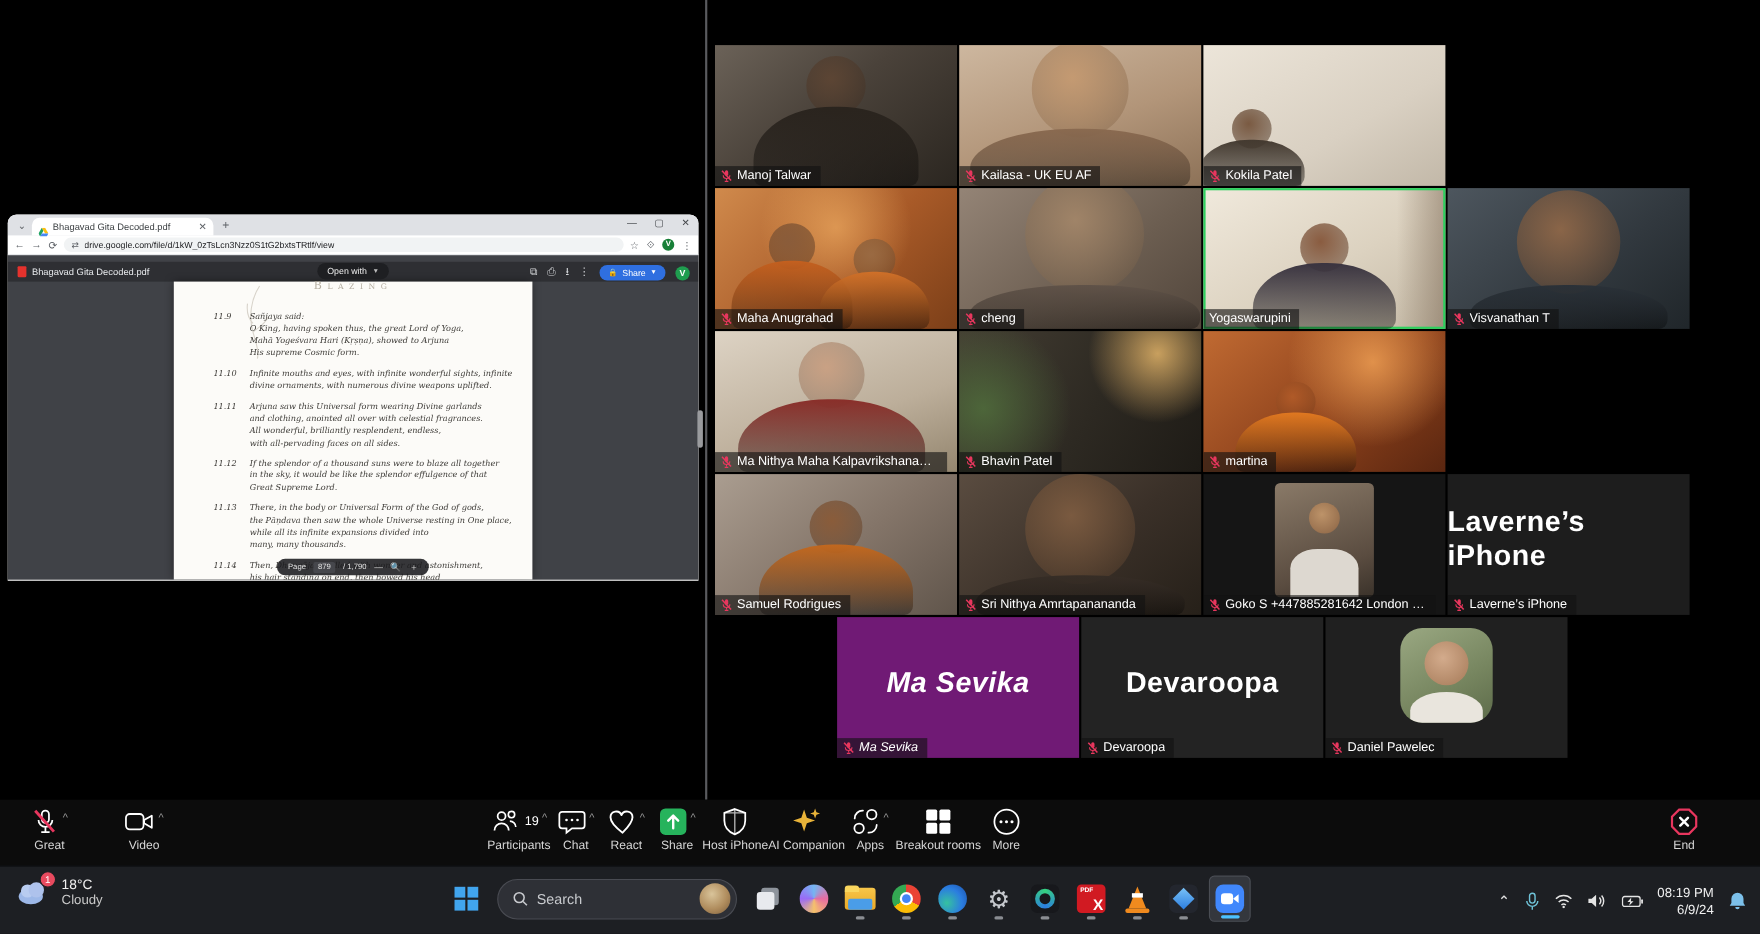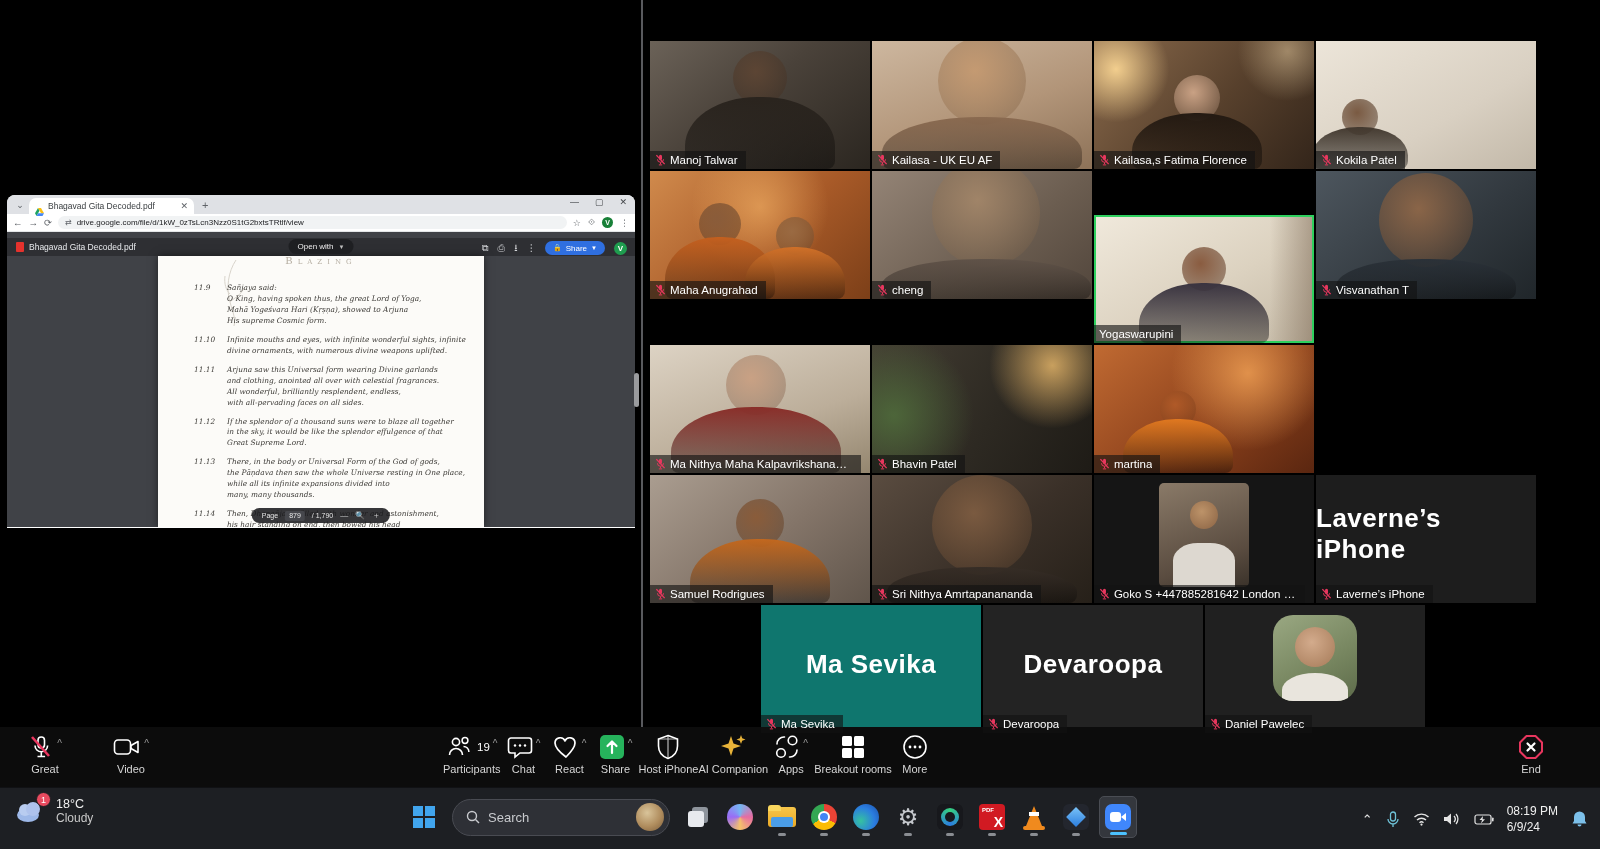--- a/index.html
+++ b/index.html
@@ -76,21 +76,21 @@
   #centerbar{position:absolute;left:405px;top:8px;display:flex;align-items:center;gap:9px}
   #searchpill{width:218px;height:37px;background:#2e3036;border:1px solid #494b52;border-radius:19px;display:flex;align-items:center;gap:8px;padding:0 5px 0 13px}
   #searchpill .s-text{font-size:13px;color:#c8cace;flex:1}
   #searchbird{width:28px;height:28px;border-radius:50%;background:radial-gradient(circle at 40% 35%,#d9c49a 0%,#b08d5e 55%,#7a5c3a 100%)}
   .tk-app{width:38px;height:42px;display:flex;flex-direction:column;align-items:center;justify-content:center;border-radius:5px;position:relative}
   .tk-app.active{background:#34373d;border:1px solid #4a4d54}
   .tk-ind{position:absolute;bottom:2px;width:8px;height:3px;border-radius:2px;background:#8a8d92}
   .tk-ind.blue{width:17px;background:#4cc2ff}
   #tray{position:absolute;right:12px;top:0;height:62px;display:flex;align-items:center;gap:13px}
   .tray-glyph{color:#e4e4e4;font-size:13px}
-  #clock{text-align:left;color:#f0f0f0;font-size:12px;line-height:1.35}
+  #clock{text-align:right;color:#f0f0f0;font-size:12px;line-height:1.35}
   
   .ic{display:block}
 </style>
 </head>
 <body>
 
 <div id="browser">
   <div id="tabstrip">
     <div class="tab-chevron">⌄</div>
     <div id="tab">
@@ -217,34 +217,20 @@
         </div>
         <div class="nametag">
           <svg width="11" height="12" viewBox="0 0 14 16">
             <rect x="5" y="1" width="4" height="7" rx="2" fill="#e8375e"></rect>
             <path d="M3 7 a4 4 0 0 0 8 0 M7 11.2 v2.3 M4.8 14.5 h4.4" stroke="#e8375e" stroke-width="1.3" fill="none"></path>
             <line x1="1.5" y1="1.5" x2="12.5" y2="13.5" stroke="#e8375e" stroke-width="1.8"></line>
           </svg>
           <span>Kailasa - UK EU AF</span>
         </div>
       </div>
-      <div class="tile" style="background: radial-gradient(circle at 10% 22%, rgba(255, 218, 150, 0.9) 0%, rgba(255, 218, 150, 0) 24%), radial-gradient(circle at 88% 8%, rgba(255, 228, 180, 0.45) 0%, rgba(255, 228, 180, 0) 22%), linear-gradient(130deg, rgb(138, 106, 76) 0%, rgb(87, 64, 44) 55%, rgb(51, 37, 26) 100%);">
-        <div class="person" style="left: 47%; transform: translateX(-50%); width: 130px;">
-          <div class="p-head" style="width: 46px; height: 46px; background: radial-gradient(circle at 42% 38%, rgb(201, 161, 132), rgba(0, 0, 0, 0.25) 130%);"></div>
-          <div class="p-body" style="width: 130px; height: 56px; background: linear-gradient(rgb(36, 26, 18), rgba(0, 0, 0, 0.35));"></div>
-        </div>
-        <div class="nametag">
-          <svg width="11" height="12" viewBox="0 0 14 16">
-            <rect x="5" y="1" width="4" height="7" rx="2" fill="#e8375e"></rect>
-            <path d="M3 7 a4 4 0 0 0 8 0 M7 11.2 v2.3 M4.8 14.5 h4.4" stroke="#e8375e" stroke-width="1.3" fill="none"></path>
-            <line x1="1.5" y1="1.5" x2="12.5" y2="13.5" stroke="#e8375e" stroke-width="1.8"></line>
-          </svg>
-          <span>Kailasa,s Fatima Florence</span>
-        </div>
-      </div>
       <div class="tile" style="background: linear-gradient(150deg, rgb(236, 229, 217) 0%, rgb(217, 208, 194) 60%, rgb(194, 184, 168) 100%);">
         <div class="person" style="left: 20%; transform: translateX(-50%); width: 96px;">
           <div class="p-head" style="width: 36px; height: 36px; background: radial-gradient(circle at 42% 38%, rgb(122, 90, 66), rgba(0, 0, 0, 0.25) 130%);"></div>
           <div class="p-body" style="width: 96px; height: 42px; background: linear-gradient(rgb(68, 58, 48), rgba(0, 0, 0, 0.35));"></div>
         </div>
         <div class="nametag">
           <svg width="11" height="12" viewBox="0 0 14 16">
             <rect x="5" y="1" width="4" height="7" rx="2" fill="#e8375e"></rect>
             <path d="M3 7 a4 4 0 0 0 8 0 M7 11.2 v2.3 M4.8 14.5 h4.4" stroke="#e8375e" stroke-width="1.3" fill="none"></path>
             <line x1="1.5" y1="1.5" x2="12.5" y2="13.5" stroke="#e8375e" stroke-width="1.8"></line>
@@ -279,21 +265,21 @@
         </div>
         <div class="nametag">
           <svg width="11" height="12" viewBox="0 0 14 16">
             <rect x="5" y="1" width="4" height="7" rx="2" fill="#e8375e"></rect>
             <path d="M3 7 a4 4 0 0 0 8 0 M7 11.2 v2.3 M4.8 14.5 h4.4" stroke="#e8375e" stroke-width="1.3" fill="none"></path>
             <line x1="1.5" y1="1.5" x2="12.5" y2="13.5" stroke="#e8375e" stroke-width="1.8"></line>
           </svg>
           <span>cheng</span>
         </div>
       </div>
-      <div class="tile speaking" style="background: linear-gradient(90deg, rgba(0, 0, 0, 0) 80%, rgba(120, 100, 80, 0.5) 100%), linear-gradient(150deg, rgb(240, 233, 220) 0%, rgb(220, 210, 192) 55%, rgb(195, 184, 165) 100%); margin-top: 44px;">
+      <div class="tile speaking" style="background: linear-gradient(90deg, rgba(0, 0, 0, 0) 80%, rgba(120, 100, 80, 0.5) 100%), linear-gradient(150deg, rgb(240, 233, 220) 0%, rgb(220, 210, 192) 55%, rgb(195, 184, 165) 100%);">
         <div class="person" style="left: 50%; transform: translateX(-50%); width: 130px;">
           <div class="p-head" style="width: 44px; height: 44px; background: radial-gradient(circle at 42% 38%, rgb(138, 92, 64), rgba(0, 0, 0, 0.25) 130%);"></div>
           <div class="p-body" style="width: 130px; height: 60px; background: linear-gradient(rgb(58, 52, 64), rgba(0, 0, 0, 0.35));"></div>
         </div>
         <div class="nametag">
           <span>Yogaswarupini</span>
         </div>
       </div>
       <div class="tile" style="background: linear-gradient(140deg, rgb(77, 86, 94) 0%, rgb(49, 56, 62) 60%, rgb(32, 38, 42) 100%);">
         <div class="person" style="left: 50%; transform: translateX(-50%); width: 180px;">
@@ -399,21 +385,21 @@
           <svg width="11" height="12" viewBox="0 0 14 16">
             <rect x="5" y="1" width="4" height="7" rx="2" fill="#e8375e"></rect>
             <path d="M3 7 a4 4 0 0 0 8 0 M7 11.2 v2.3 M4.8 14.5 h4.4" stroke="#e8375e" stroke-width="1.3" fill="none"></path>
             <line x1="1.5" y1="1.5" x2="12.5" y2="13.5" stroke="#e8375e" stroke-width="1.8"></line>
           </svg>
           <span>Laverne’s iPhone</span>
         </div>
       </div>
     </div>
     <div class="g-row offset">
-      <div class="tile" style="background: #0f766e;">
+      <div class="tile" style="background: #701a75; font-style: italic;">
         <div class="bigname">Ma Sevika</div>
         <div class="nametag">
           <svg width="11" height="12" viewBox="0 0 14 16">
             <rect x="5" y="1" width="4" height="7" rx="2" fill="#e8375e"></rect>
             <path d="M3 7 a4 4 0 0 0 8 0 M7 11.2 v2.3 M4.8 14.5 h4.4" stroke="#e8375e" stroke-width="1.3" fill="none"></path>
             <line x1="1.5" y1="1.5" x2="12.5" y2="13.5" stroke="#e8375e" stroke-width="1.8"></line>
           </svg>
           <span>Ma Sevika</span>
         </div>
       </div>

